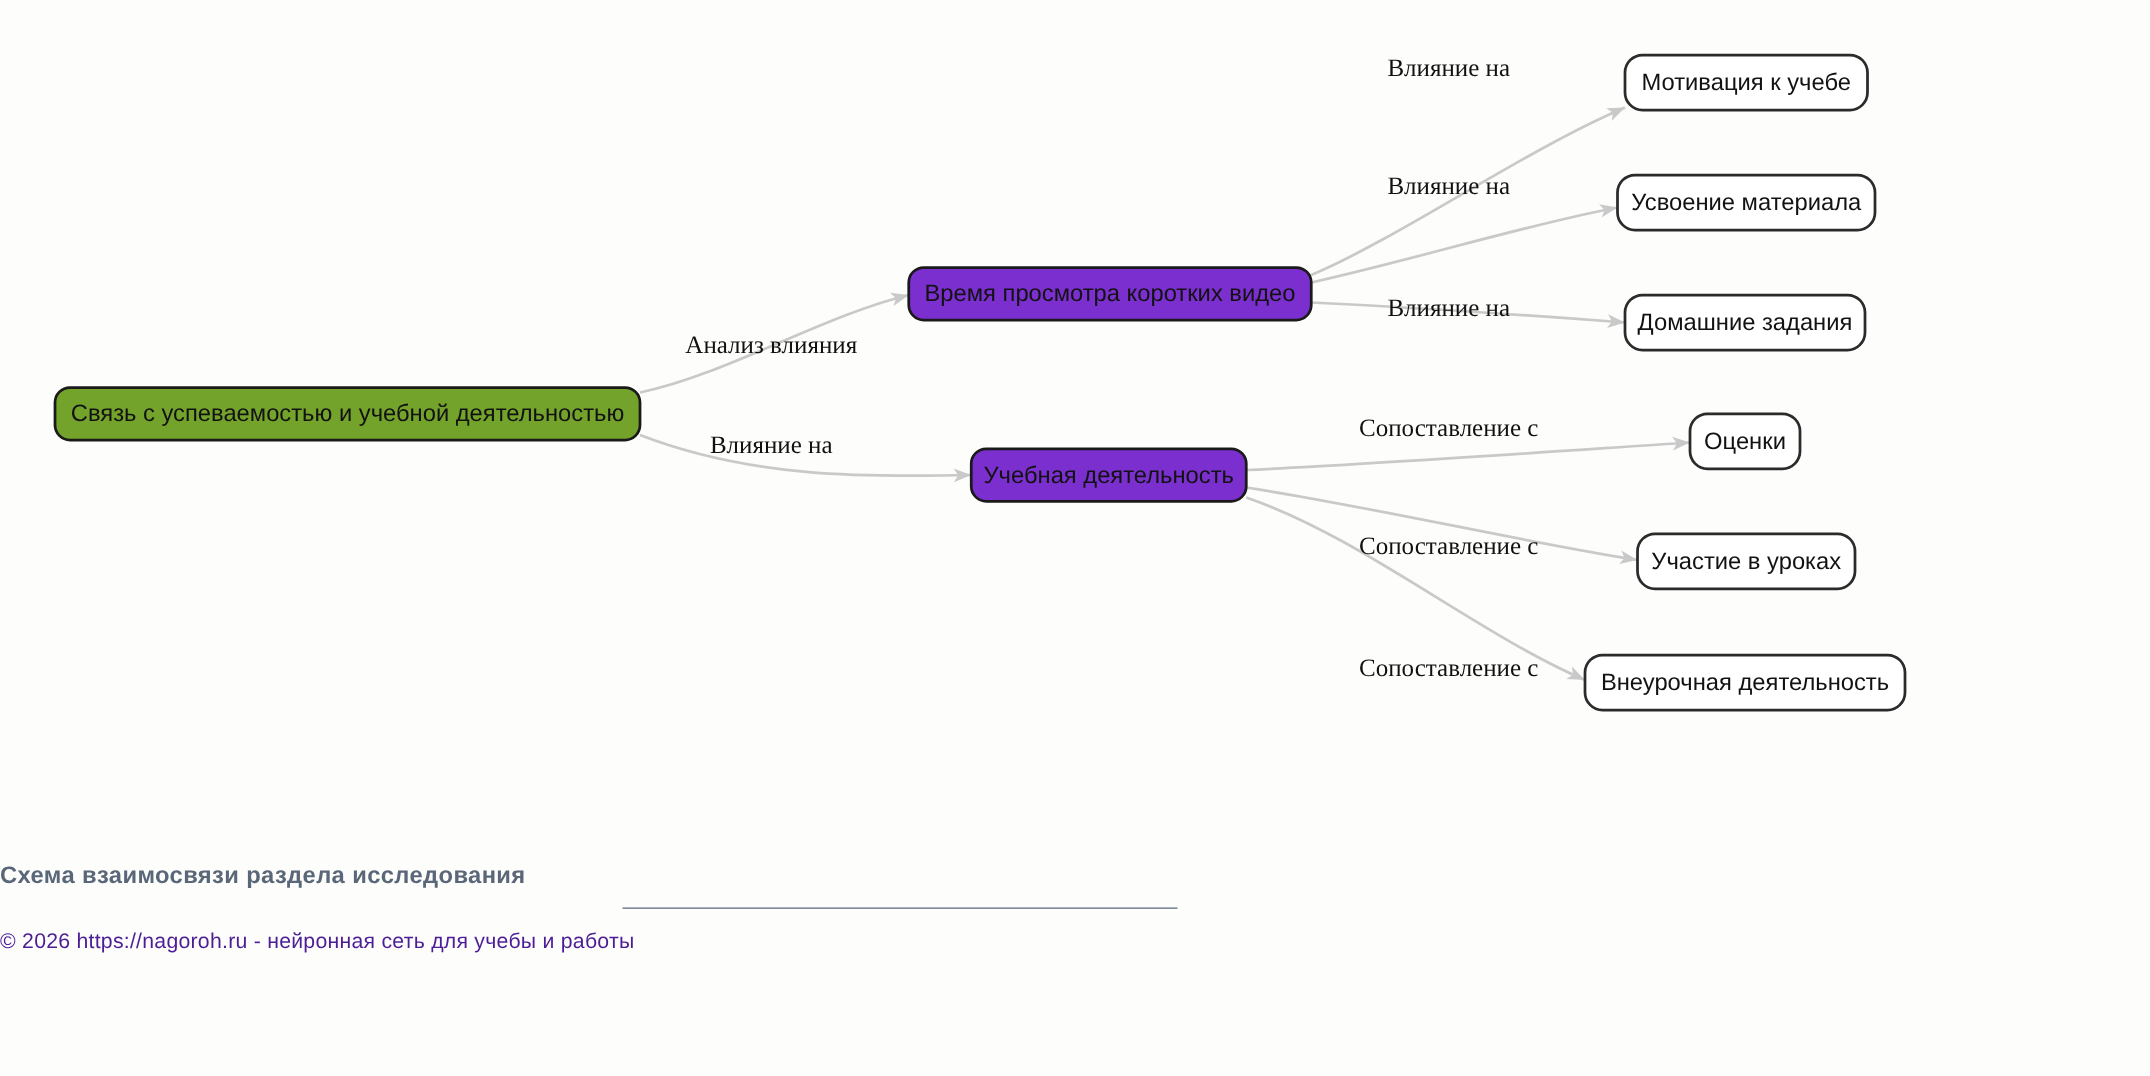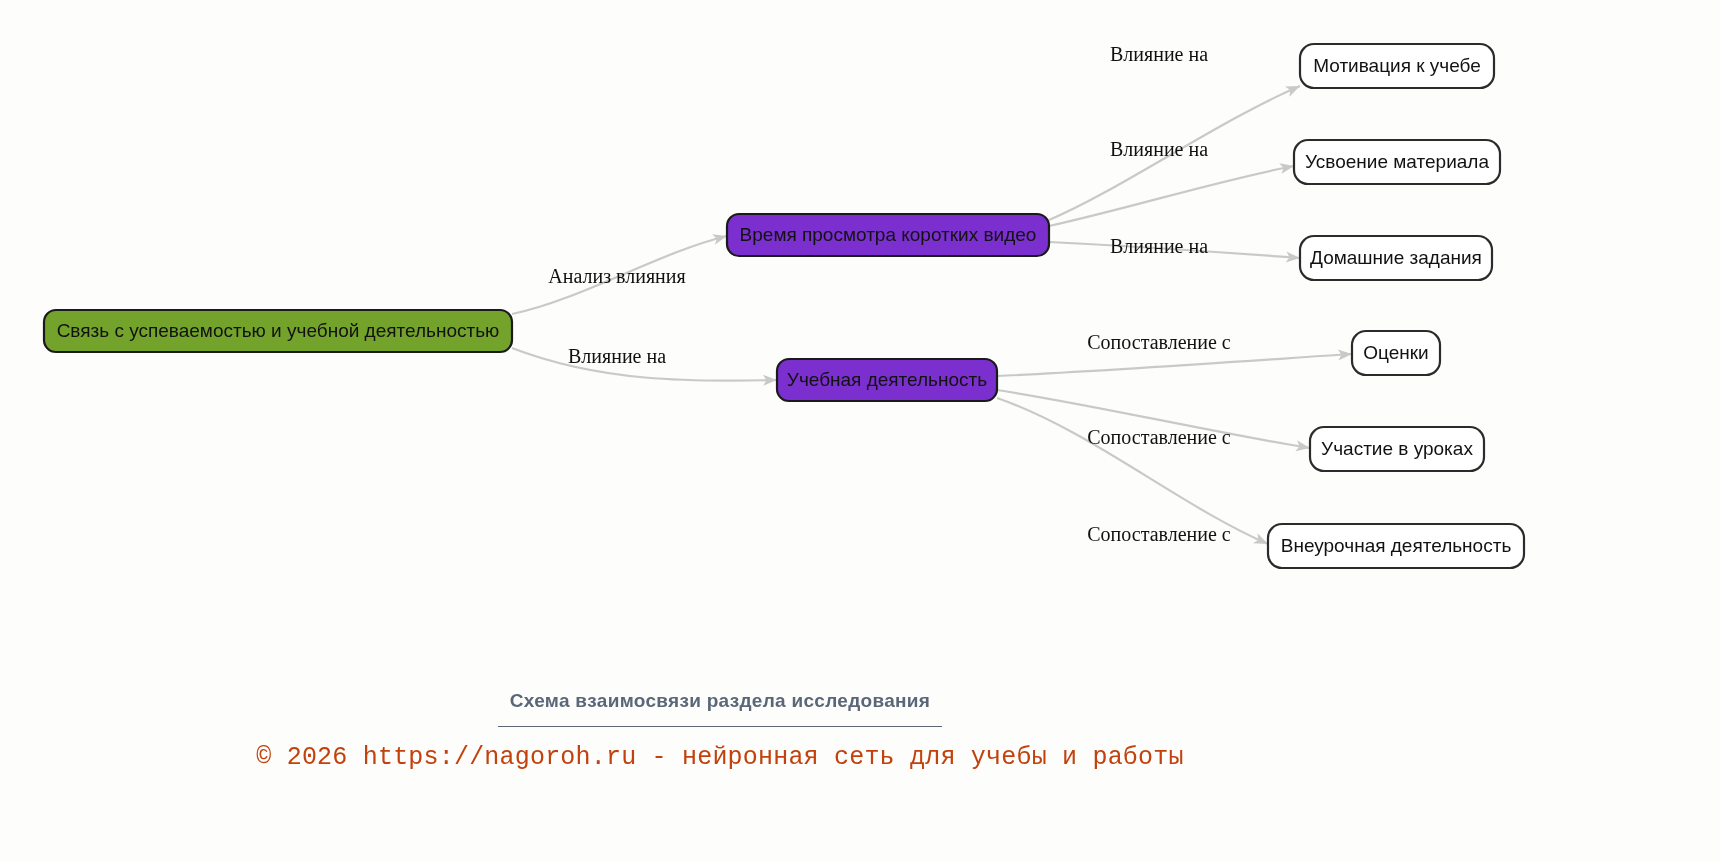--- a/index.html
+++ b/index.html
@@ -65,40 +65,39 @@
     font-size: 20px;
     fill: #111111;
     dominant-baseline: middle;
     text-anchor: middle;
   }
   .footer {
     position: absolute;
     left: 0;
     top: 690px;
     width: 1440px;
-    text-align: center;
   }
   .footer-caption {
     font-family: "Liberation Sans", sans-serif;
     font-size: 19px;
     font-weight: bold;
     color: #5a6779;
     letter-spacing: 0.3px;
     margin: 0 0 14px 0;
   }
   .footer-divider {
     width: 444px;
     height: 1px;
     background: #5a6779;
     margin: 0 auto 16px auto;
   }
   .footer-copyright {
-    font-family: Liberation Mono, monospace;
-    font-size: 25px;
-    color: #c2410c;
+    font-family: Liberation Sans, sans-serif;
+    font-size: 17px;
+    color: #4c1d95;
     margin: 0;
     letter-spacing: 0.2px;
   }
 </style>
 </head>
 <body>
 
 <div id="diagram-root">
   <svg id="graph" viewBox="0 0 1720 861">
     <g id="edges-layer">

